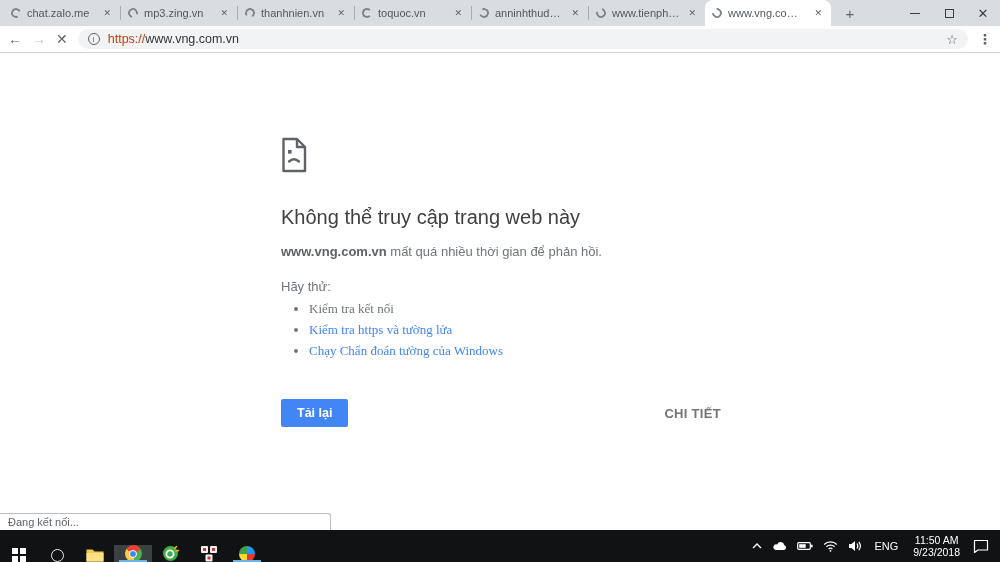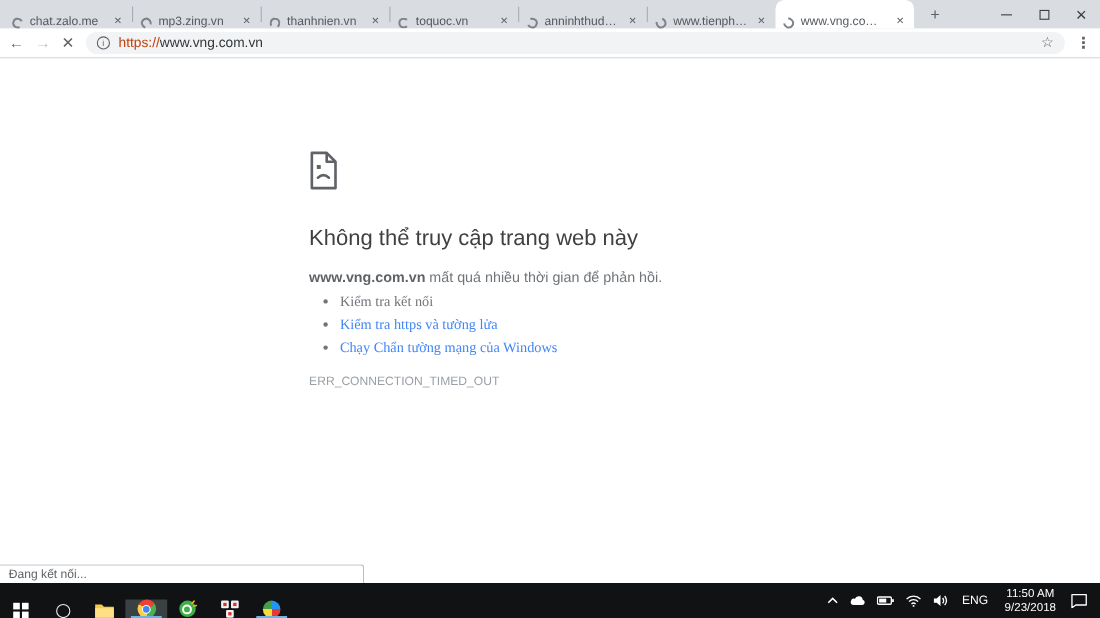--- a/index.html
+++ b/index.html
@@ -1,21 +1,21 @@
 <!DOCTYPE html>
 <html><head>
 <meta charset="utf-8">
 <style>
   * { margin:0; padding:0; box-sizing:border-box; }
   html,body { width:1000px; height:562px; overflow:hidden; }
   body { font-family:"Liberation Sans","DejaVu Sans",sans-serif; position:relative; background:#fff; }
 
   
   .tabstrip { height:26px; background:#d9dce1; display:flex; align-items:flex-end; padding-left:4px; }
-  .tab { height:26px; width:116px; display:flex; align-items:flex-end; padding:0 7px; gap:6px; cursor:pointer; }
+  .tab { height:26px; width:116px; display:flex; align-items:center; padding:0 7px; gap:6px; cursor:pointer; }
   .tab-label { flex:1; font-size:11px; color:#54585d; white-space:nowrap; overflow:hidden; text-overflow:ellipsis; }
   .tab-close { font-size:9px; color:#5f6368; line-height:1; padding:2px; }
   .tab.active { background:#fff; border-radius:8px 8px 0 0; width:126px; }
   .tab-divider { width:1px; height:14px; background:#a8adb3; margin-bottom:6px; flex:none; }
   .spinner { width:10px; height:10px; flex:none; border-radius:50%; border:2px solid #7e848a; border-right-color:transparent; }
   .newtab { width:26px; height:26px; display:flex; align-items:center; justify-content:center;
             font-size:15px; color:#5f6368; margin-left:6px; cursor:pointer; }
   .strip-spacer { flex:1; }
   .winctl { display:flex; height:26px; }
   .winctl > div { width:34px; height:26px; display:flex; align-items:center; justify-content:center; cursor:pointer; color:#3c4043; }
@@ -152,26 +152,30 @@
 <div class="content">
   <div class="error-wrap">
     <svg class="sad-icon" width="26" height="36" viewBox="0 0 26 36" fill="none">
       <path d="M2.5 2 H16 L24 10 V34 H2.5 Z" stroke="#5f6368" stroke-width="2.4" stroke-linejoin="round"></path>
       <path d="M16 2 V10 H24" stroke="#5f6368" stroke-width="2.4" stroke-linejoin="round"></path>
       <rect x="7" y="13" width="3.6" height="3.6" fill="#5f6368"></rect>
       <path d="M8 24.5 q5 -4.5 10 0" stroke="#5f6368" stroke-width="2.4" stroke-linecap="round"></path>
     </svg>
     <h1 class="err-title">Không thể truy cập trang web này</h1>
     <p class="err-msg"><b>www.vng.com.vn</b><span> mất quá nhiều thời gian để phản hồi.</span></p>
+    <p class="err-try">Hãy thử:</p>
     <ul class="err-list">
       <li><span>Kiểm tra kết nối</span></li>
       <li><span class="link">Kiểm tra https và tường lửa</span></li>
-      <li><span class="link">Chạy Chẩn tường mạng của Windows</span></li>
+      <li><span class="link">Chạy Chẩn đoán tường của Windows</span></li>
     </ul>
-    <p class="err-code">ERR_CONNECTION_TIMED_OUT</p>
+    <div class="btn-row">
+      <button class="reload-btn">Tải lại</button>
+      <span class="details-btn">CHI TIẾT</span>
+    </div>
   </div>
 </div>
 
 <div class="status-bubble">Đang kết nối...</div>
 
 <div class="taskbar">
   <div class="tb-btn">
     <span class="start-logo">
         <span></span>
         <span></span>

